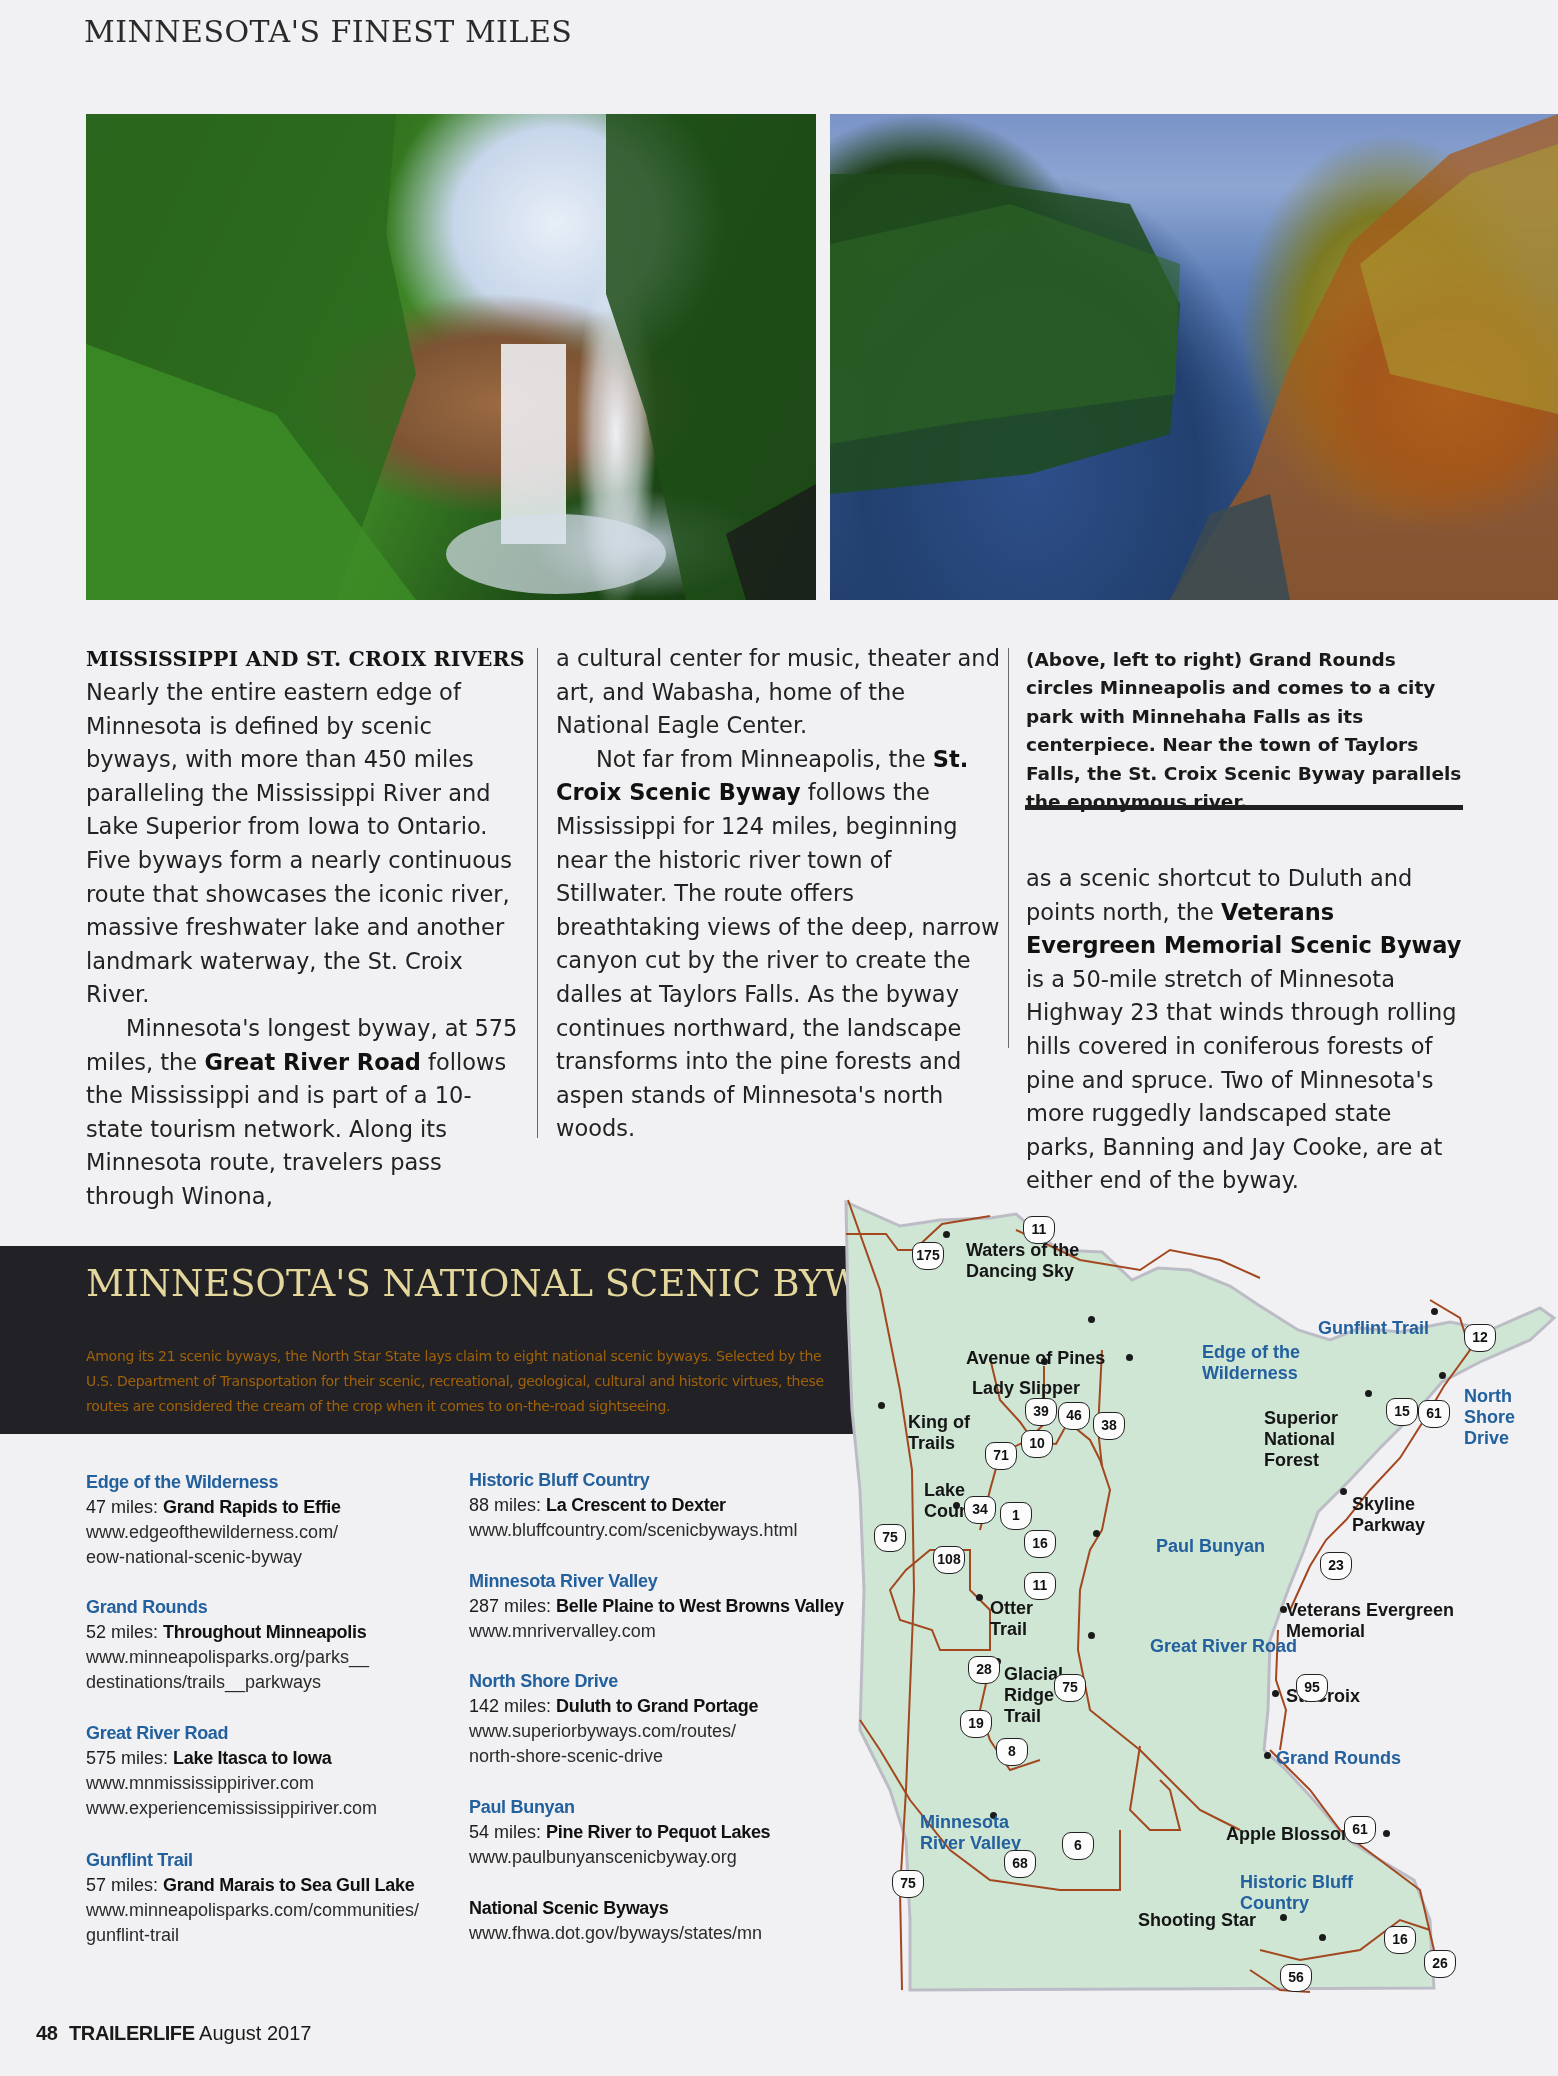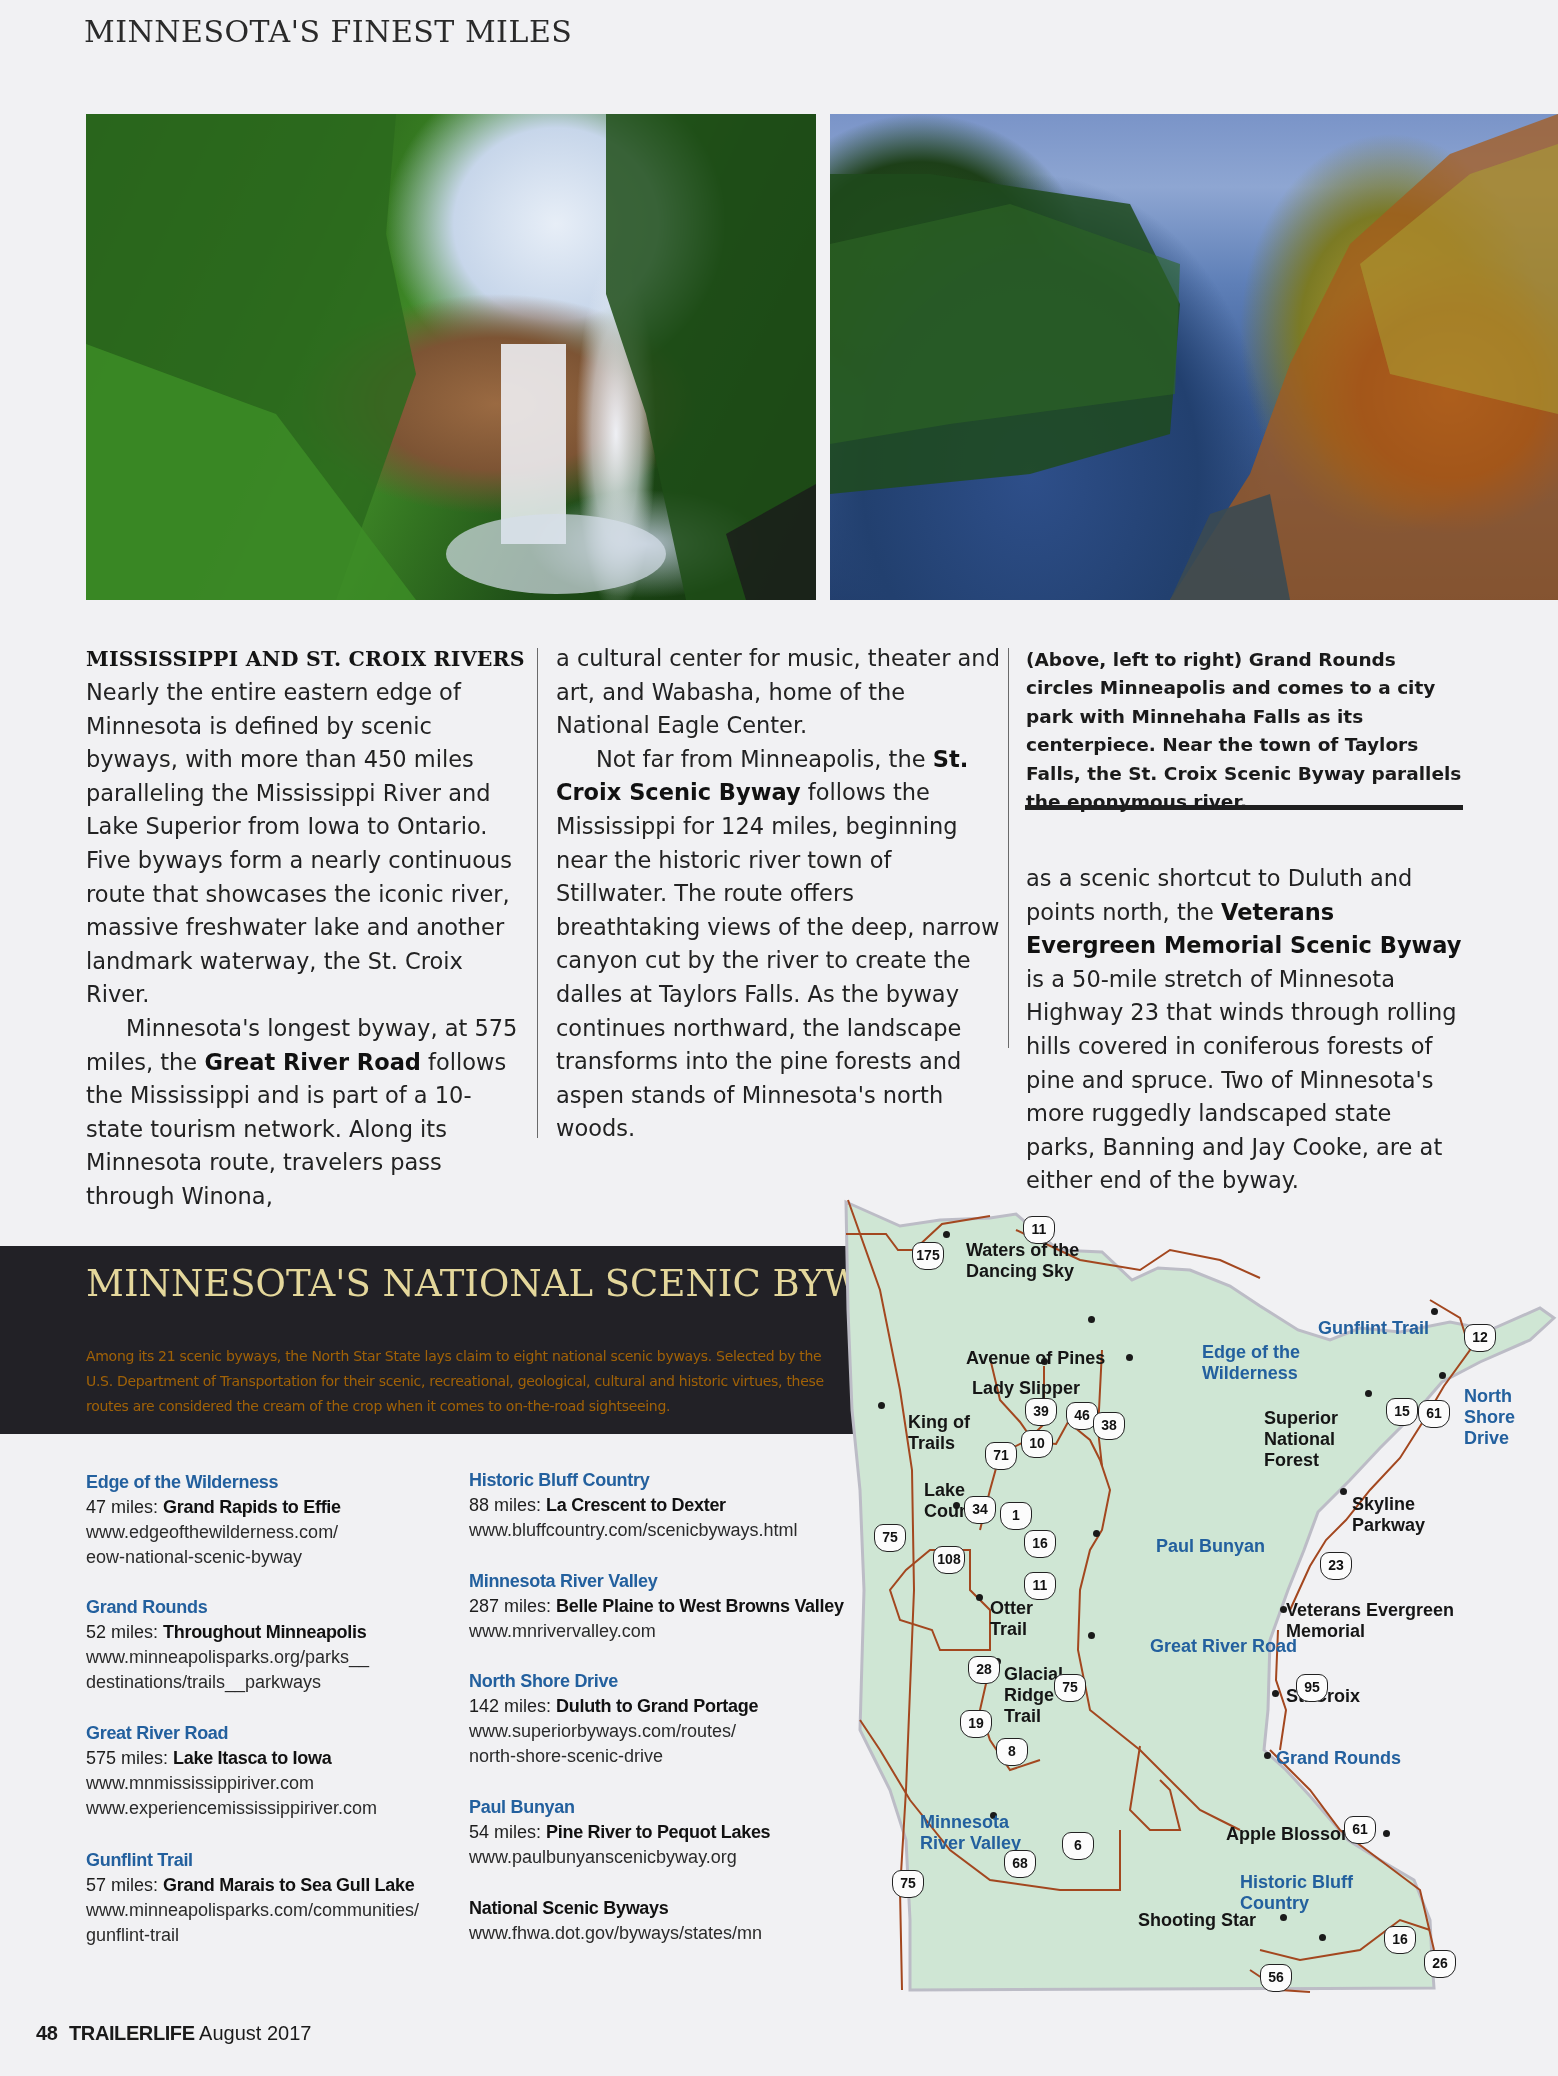--- a/index.html
+++ b/index.html
@@ -249,21 +249,21 @@
   <div class="map-label nat" style="left:436px; top:558px">Grand Rounds</div>
   <div class="map-label nat" style="left:80px; top:622px">Minnesota<br>River Valley</div>
   <div class="map-label" style="left:386px; top:634px">Apple Blossom</div>
   <div class="map-label nat" style="left:400px; top:682px">Historic Bluff<br>Country</div>
   <div class="map-label" style="left:298px; top:720px">Shooting Star</div>
 
   <div class="shield" style="left:183px; top:26px">11</div>
   <div class="shield" style="left:72px; top:52px">175</div>
   <div class="shield" style="left:624px; top:134px">12</div>
   <div class="shield" style="left:185px; top:208px">39</div>
-  <div class="shield" style="left:226px; top:212px">46</div>
+  <div class="shield" style="left:218px; top:212px">46</div>
   <div class="shield" style="left:253px; top:222px">38</div>
   <div class="shield" style="left:546px; top:208px">15</div>
   <div class="shield" style="left:578px; top:210px">61</div>
   <div class="shield" style="left:145px; top:252px">71</div>
   <div class="shield" style="left:181px; top:240px">10</div>
   <div class="shield" style="left:124px; top:306px">34</div>
   <div class="shield" style="left:160px; top:312px">1</div>
   <div class="shield" style="left:34px; top:334px">75</div>
   <div class="shield" style="left:184px; top:340px">16</div>
   <div class="shield" style="left:93px; top:356px">108</div>
@@ -273,20 +273,20 @@
   <div class="shield" style="left:214px; top:484px">75</div>
   <div class="shield" style="left:456px; top:484px">95</div>
   <div class="shield" style="left:120px; top:520px">19</div>
   <div class="shield" style="left:156px; top:548px">8</div>
   <div class="shield" style="left:504px; top:626px">61</div>
   <div class="shield" style="left:222px; top:642px">6</div>
   <div class="shield" style="left:164px; top:660px">68</div>
   <div class="shield" style="left:52px; top:680px">75</div>
   <div class="shield" style="left:544px; top:736px">16</div>
   <div class="shield" style="left:584px; top:760px">26</div>
-  <div class="shield" style="left:420px; top:774px">56</div>
+  <div class="shield" style="left:440px; top:774px">56</div>
 </div>
 
 <div class="footer">
   <span class="num">48</span>
   <span class="brand">TRAILERLIFE</span>
   <span>August 2017</span>
 </div>
 
 </body></html>

